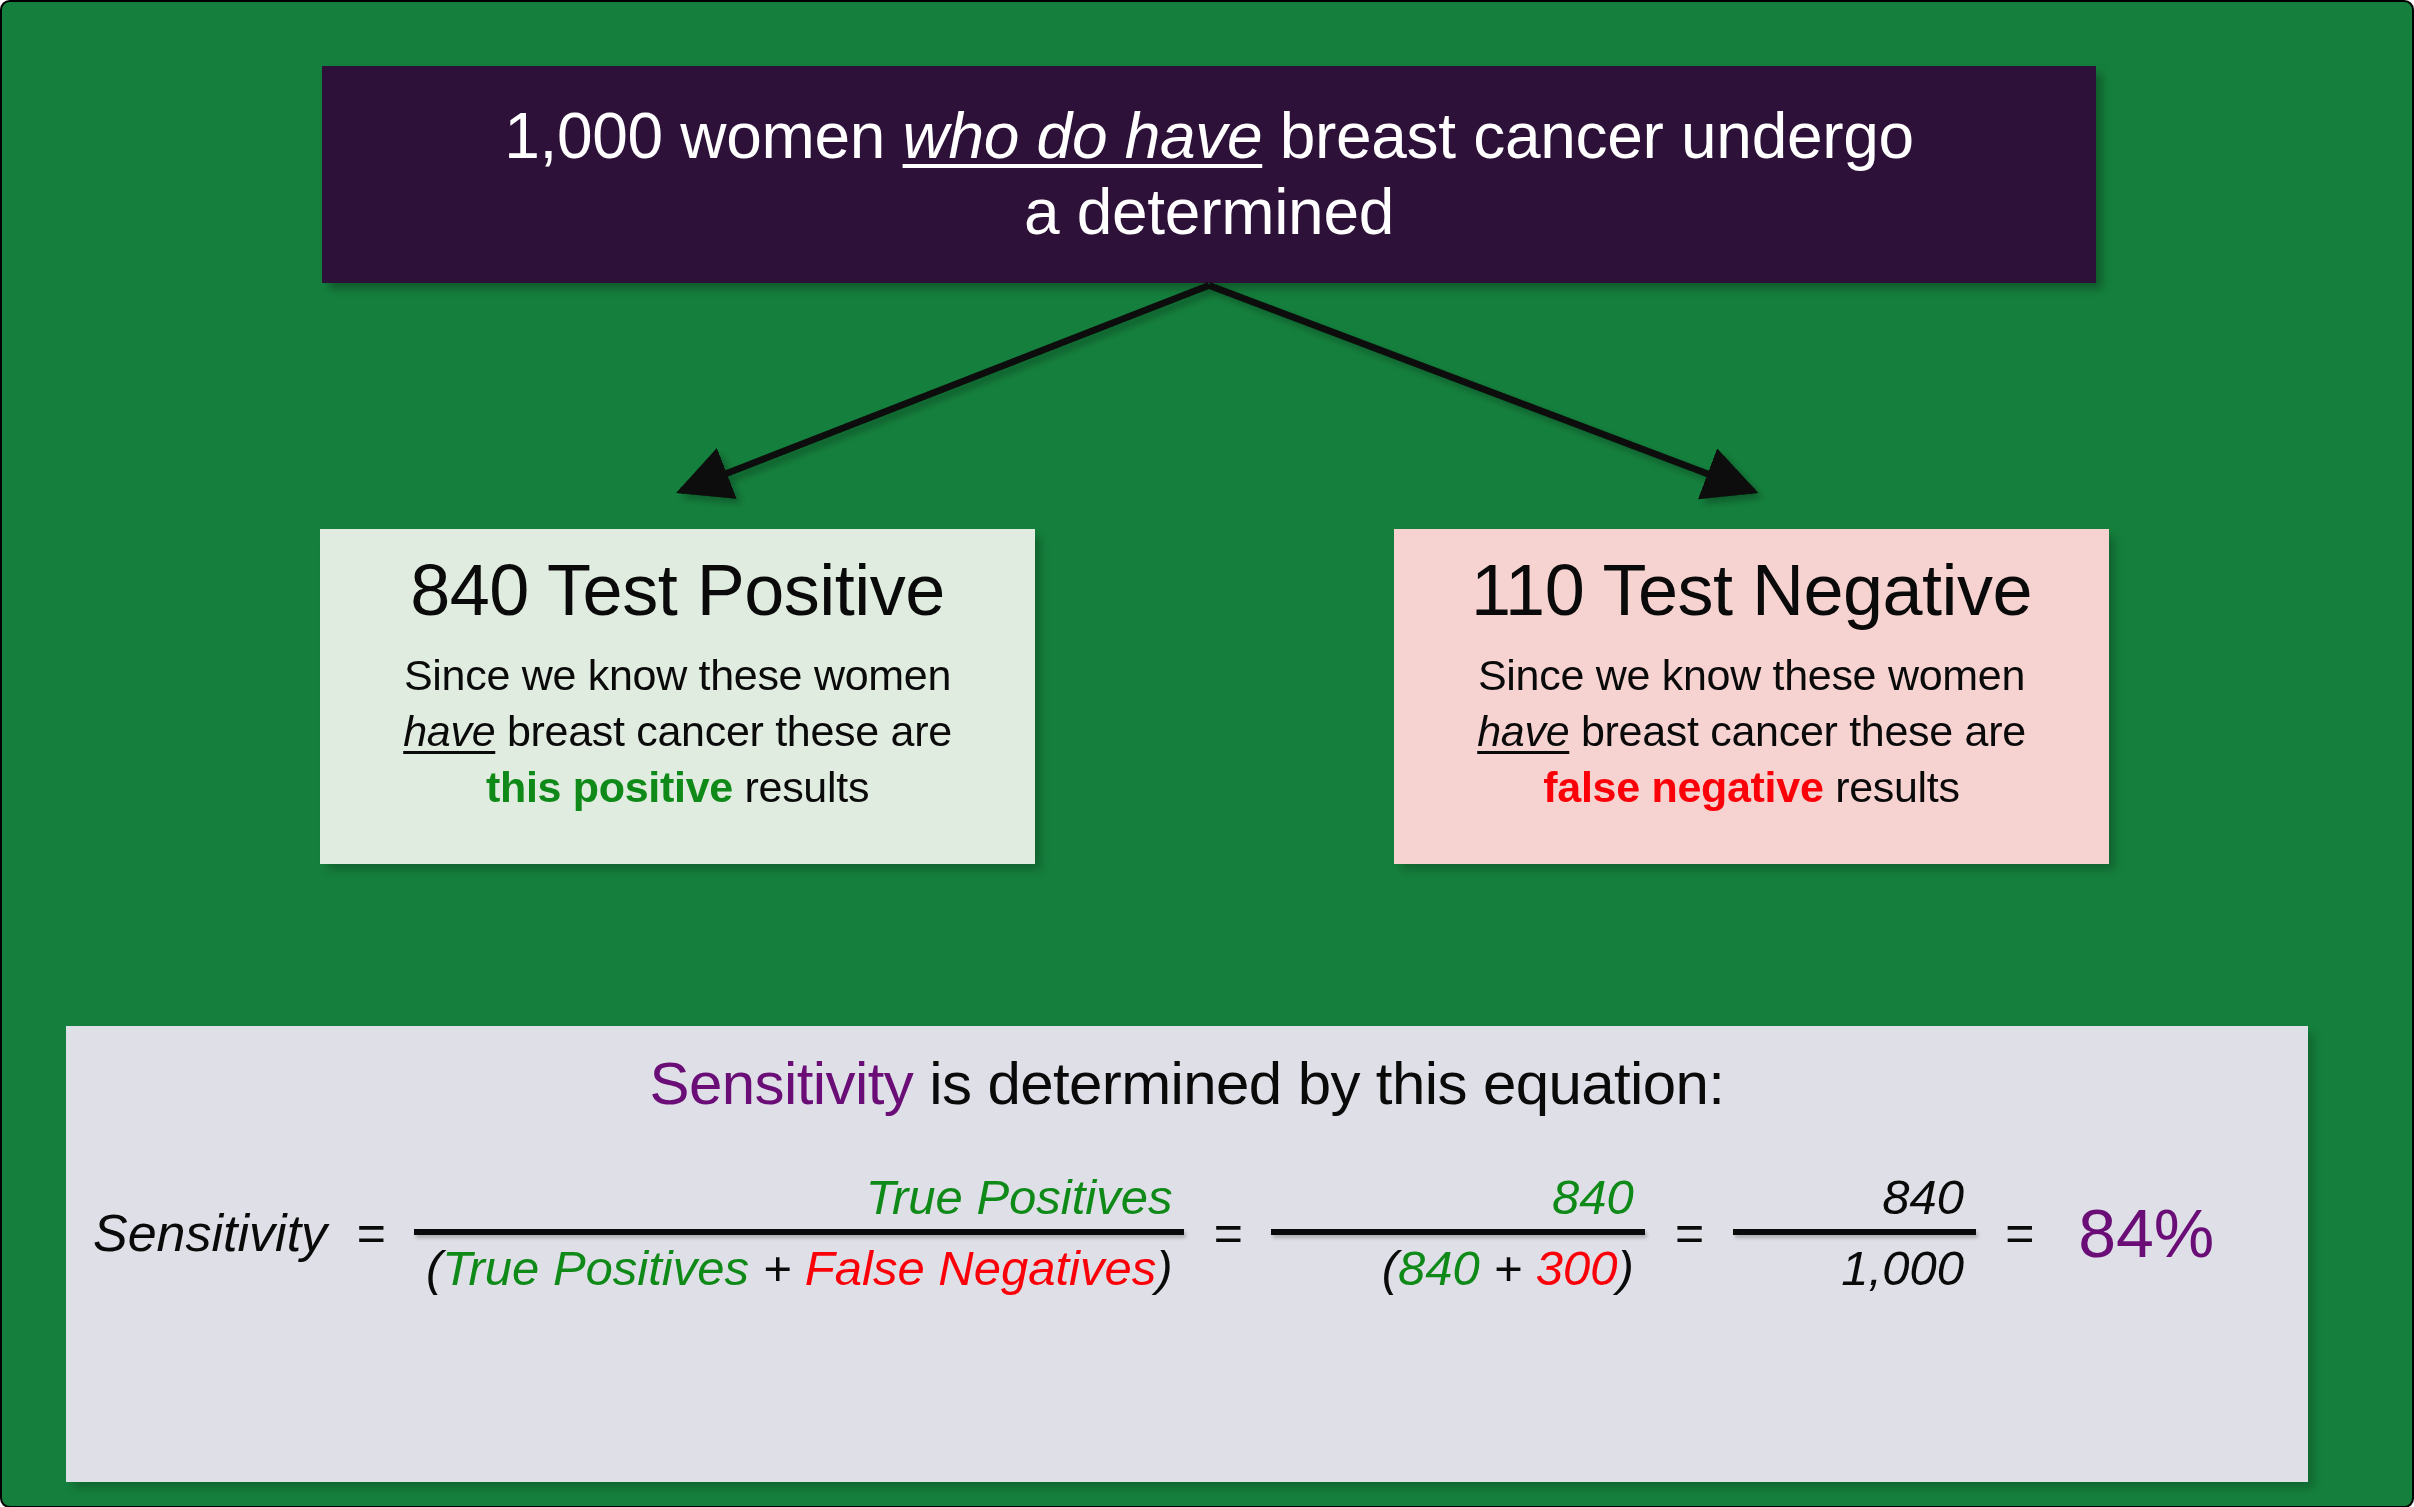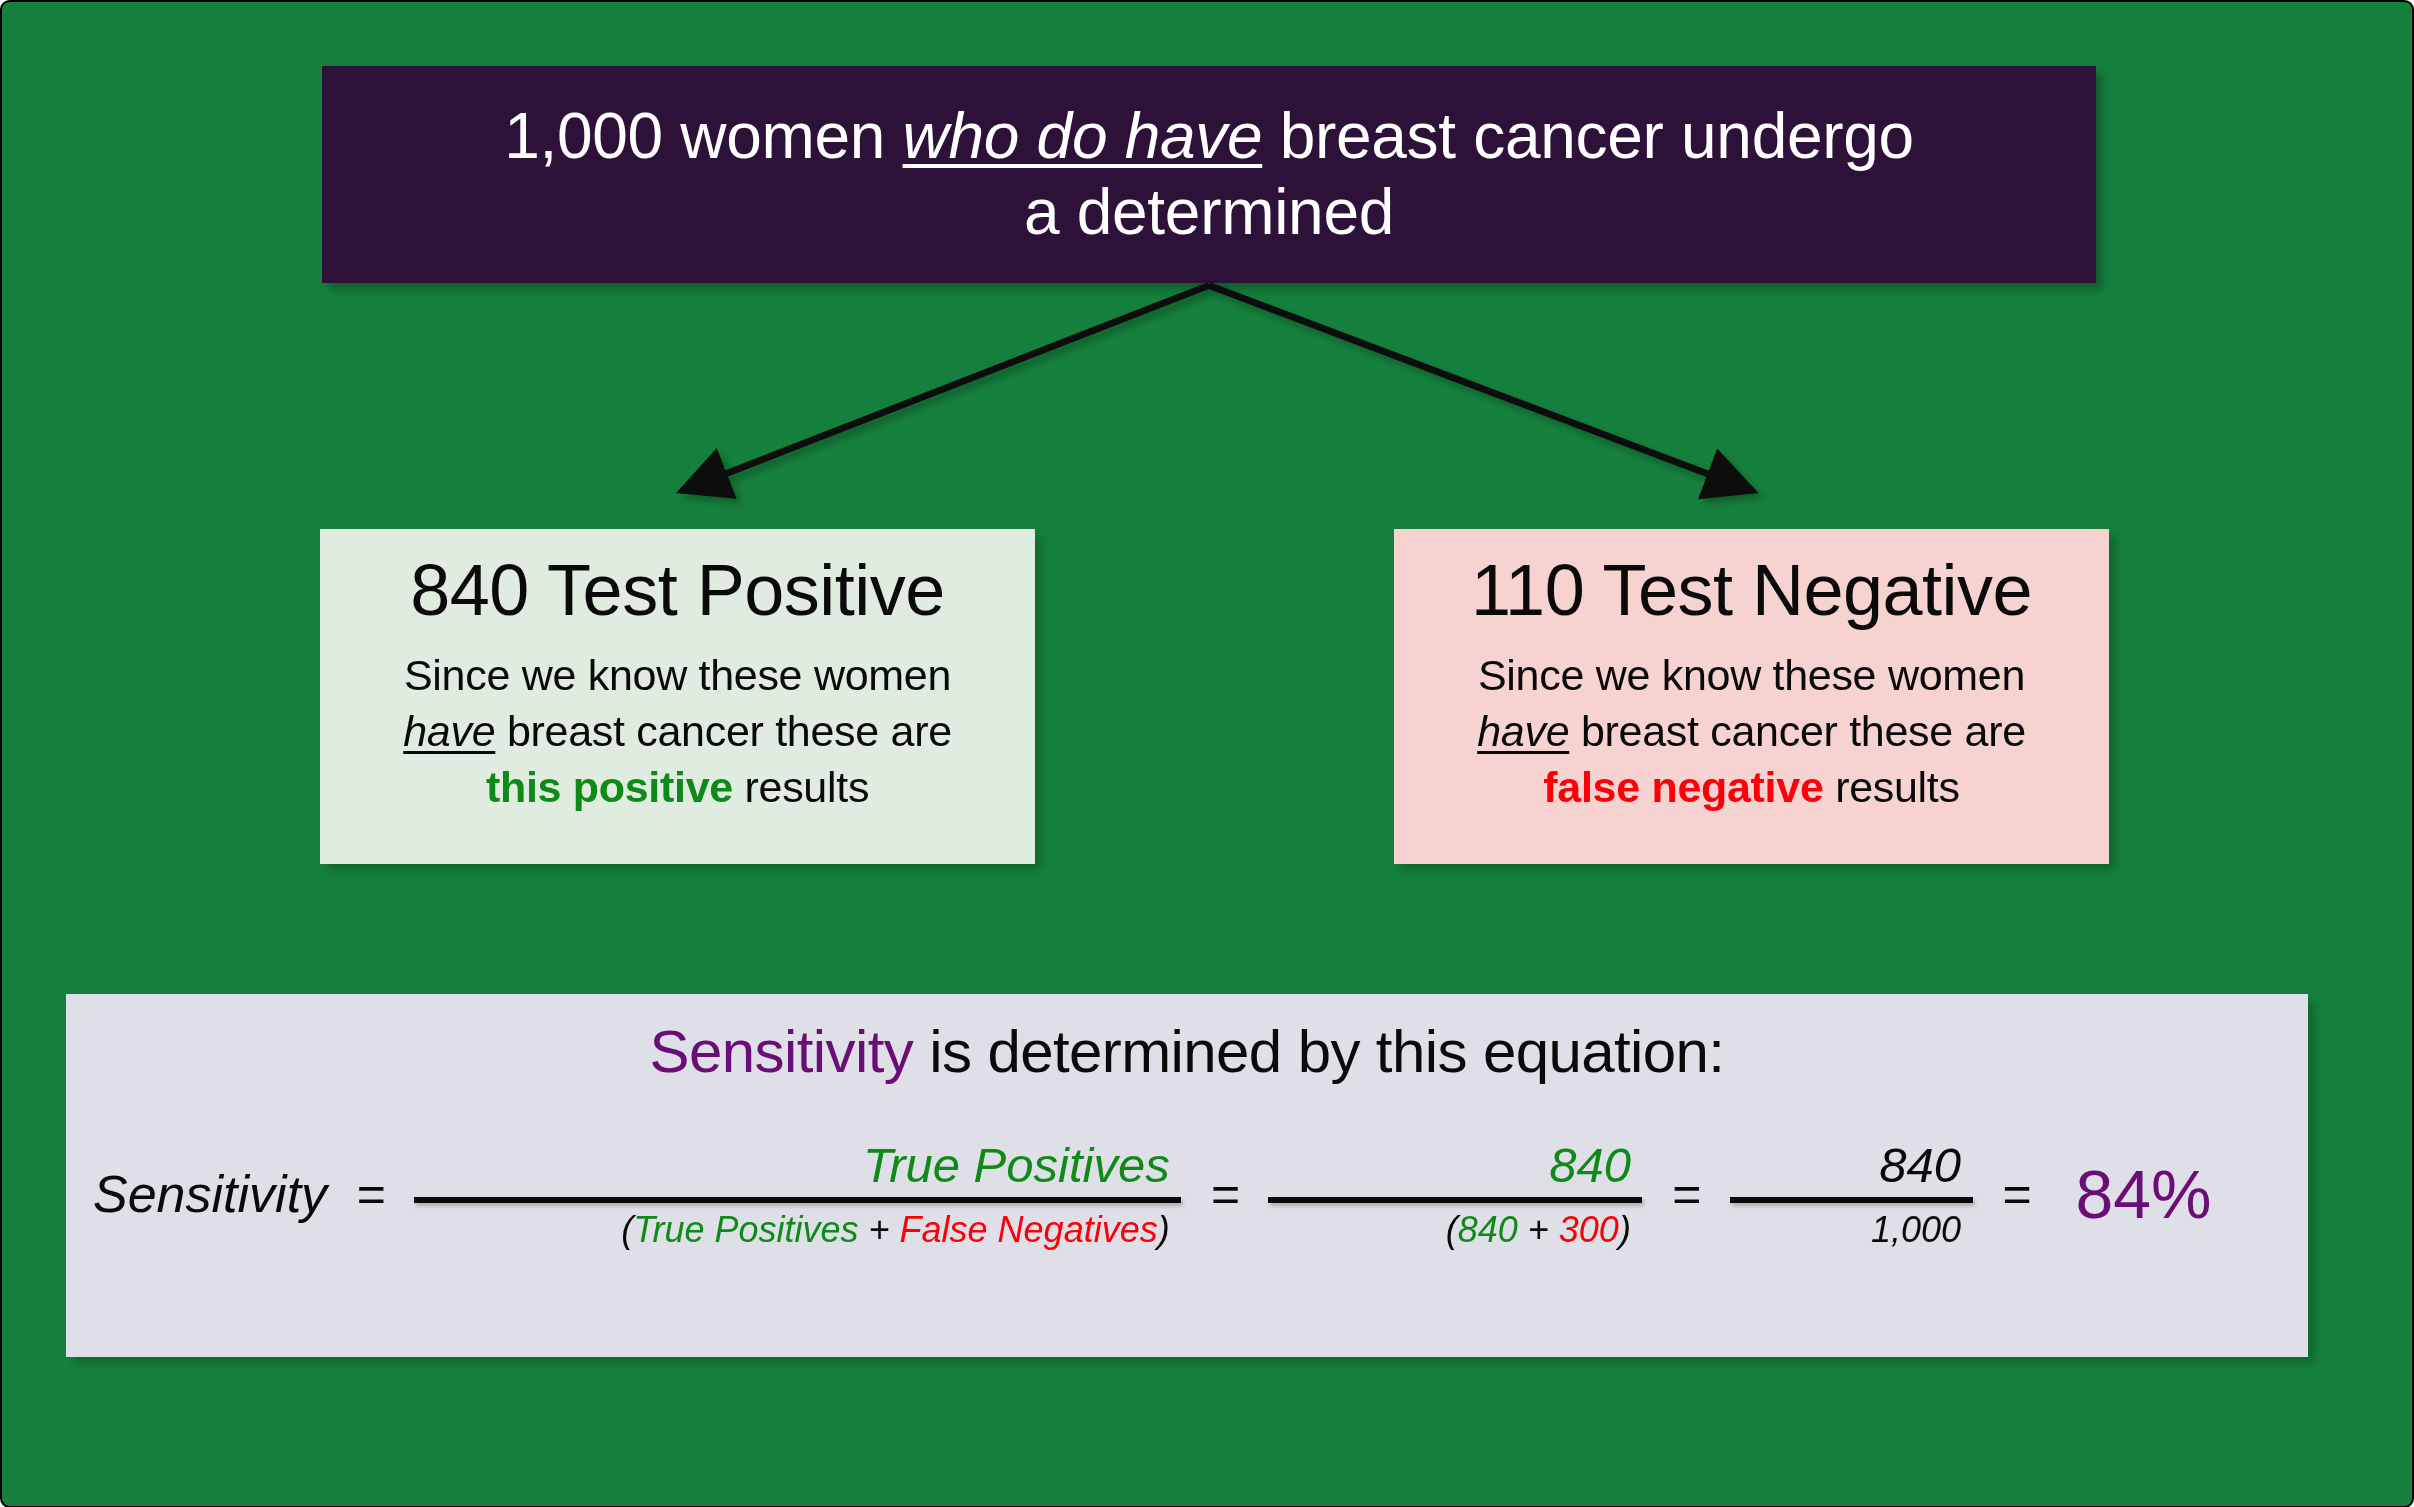--- a/index.html
+++ b/index.html
@@ -97,23 +97,23 @@
     text-underline-offset: 4.9px;
     text-decoration-thickness: 2.9px;
   }
   .tp-text { color: #0f8a18; font-weight: bold; }
   .fn-text { color: #fb0008; font-weight: bold; }
 
   
   .equation-panel {
     position: absolute;
     left: 64px;
-    top: 992px;
+    top: 1024px;
     width: 2242px;
-    height: 363px;
+    height: 456px;
     background: #dfdfe7;
     box-shadow: 6.8px 6.8px 8.7px rgba(0,0,0,0.20);
     box-sizing: border-box;
   }
   .panel-heading {
     text-align: center;
     font-size: 60px;
     color: #0a0a0a;
     padding-top: 23px;
     letter-spacing: -0.6px;
@@ -155,21 +155,21 @@
     white-space: nowrap;
     line-height: 1.05;
   }
   .frac .bar {
     height: 5.8px;
     background: #0a0a0a;
     width: 100%;
     box-shadow: 1.9px 2.9px 3.9px rgba(0,0,0,0.22);
   }
   .frac .den {
-    font-size: 36px;
+    font-size: 49px;
     padding: 7.8px 11.6px 0 11.6px;
     white-space: nowrap;
     line-height: 1.05;
   }
   .green { color: #0f8a18; }
   .red   { color: #fb0008; }
   .black { color: #0a0a0a; }
   .result {
     font-size: 68px;
     color: #6a0d77;

